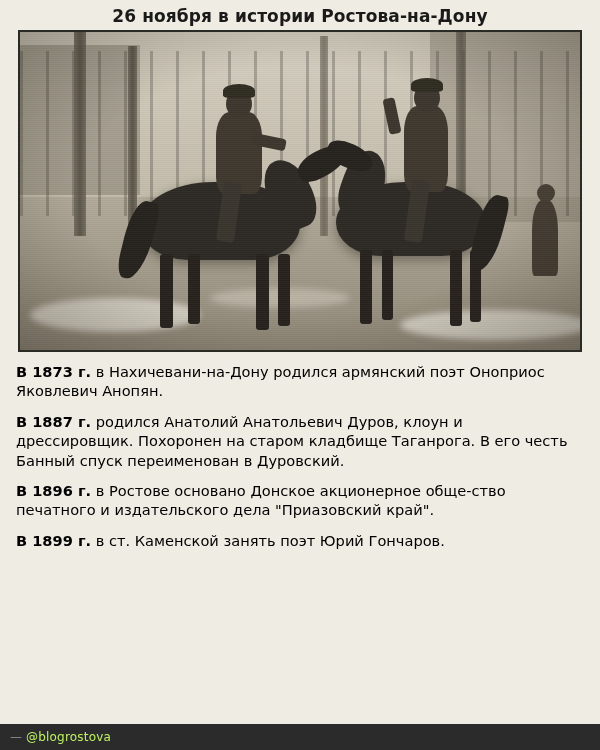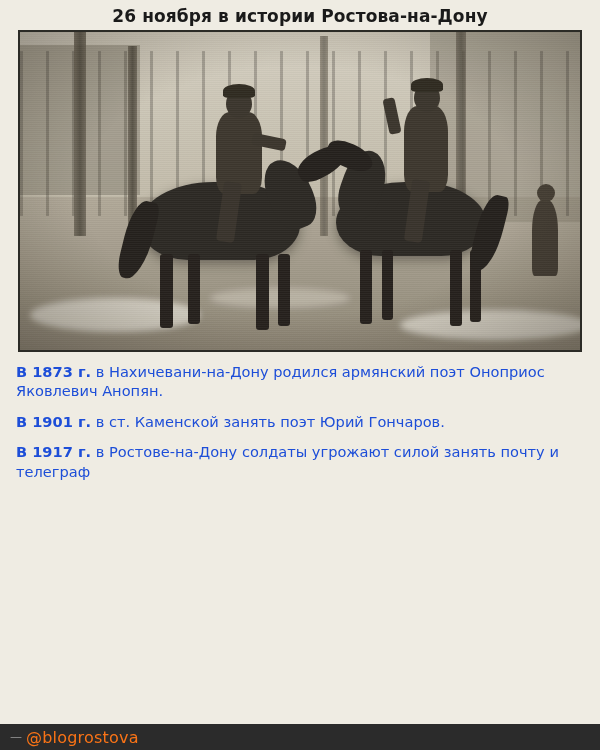--- a/index.html
+++ b/index.html
@@ -163,36 +163,36 @@
     pointer-events: none;
   }
   
   .entries {
     padding: 10px 16px 0 16px;
     flex: 1;
   }
   .entry {
     font-size: 14.6px;
     line-height: 1.33;
-    color: #1d4ed8;
+    color: #000000;
     margin-bottom: 11px;
   }
   .entry .yr {
     font-weight: bold;
   }
   .footer {
     height: 26px;
     background: #2b2b2b;
     display: flex;
     align-items: center;
     padding-left: 10px;
   }
   .handle {
-    color: #f97316;
-    font-size: 16px;
+    color: #bef264;
+    font-size: 12px;
     letter-spacing: .2px;
   }
   .dash {
     color: #8d8d8d;
     font-size: 12px;
     margin-right: 4px;
   }
 </style>
 </head>
 <body>
@@ -254,24 +254,27 @@
       <div class="grain"></div>
       <div class="vignette"></div>
     </div>
   </div>
 
   <div class="entries">
     <div class="entry">
       <span class="yr">В 1873 г.</span><span> в Нахичевани-на-Дону родился армянский поэт Оноприос Яковлевич Анопян.</span>
     </div>
     <div class="entry">
-      <span class="yr">В 1901 г.</span><span> в ст. Каменской занять поэт Юрий Гончаров.</span>
-    </div>
-    <div class="entry">
-      <span class="yr">В 1917 г.</span><span> в Ростове-на-Дону солдаты угрожают силой занять почту и телеграф</span>
+      <span class="yr">В 1887 г.</span><span> родился Анатолий Анатольевич Дуров, клоун и дрессировщик. Похоронен на старом кладбище Таганрога. В его честь Банный спуск переименован в Дуровский.</span>
+    </div>
+    <div class="entry">
+      <span class="yr">В 1896 г.</span><span> в Ростове основано Донское акционерное обще-ство печатного и издательского дела "Приазовский край".</span>
+    </div>
+    <div class="entry">
+      <span class="yr">В 1899 г.</span><span> в ст. Каменской занять поэт Юрий Гончаров.</span>
     </div>
   </div>
 
   <div class="footer">
     <span class="dash">—</span>
     <span class="handle">@blogrostova</span>
   </div>
 
 </div>
 

